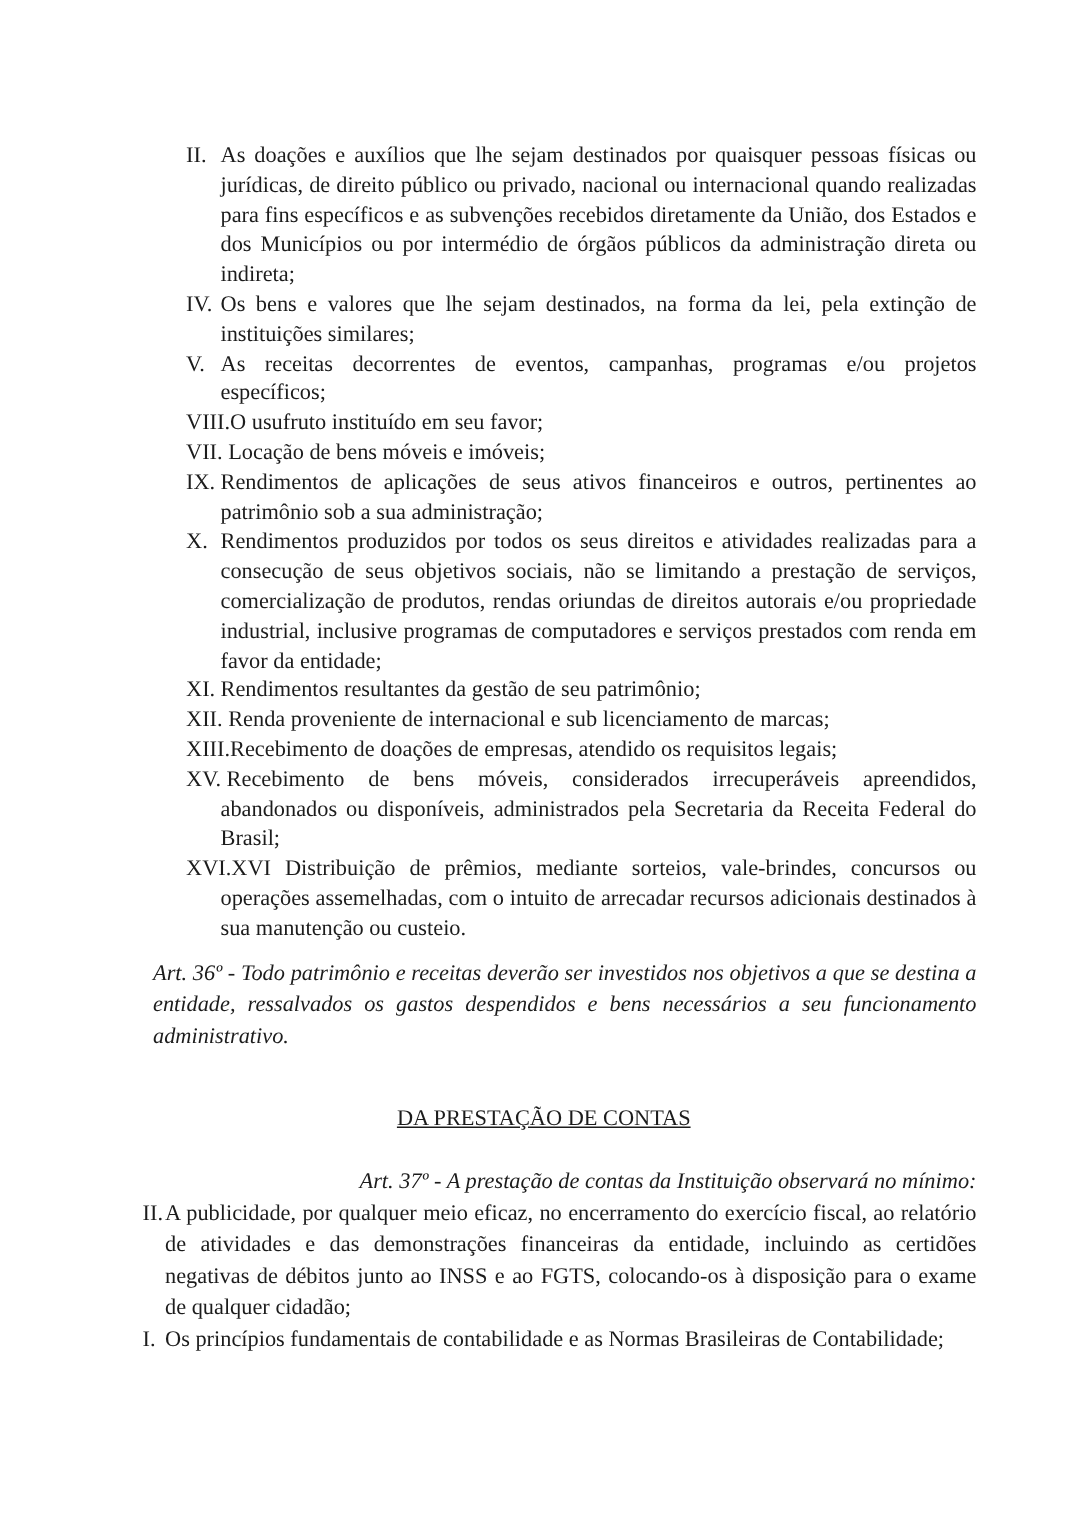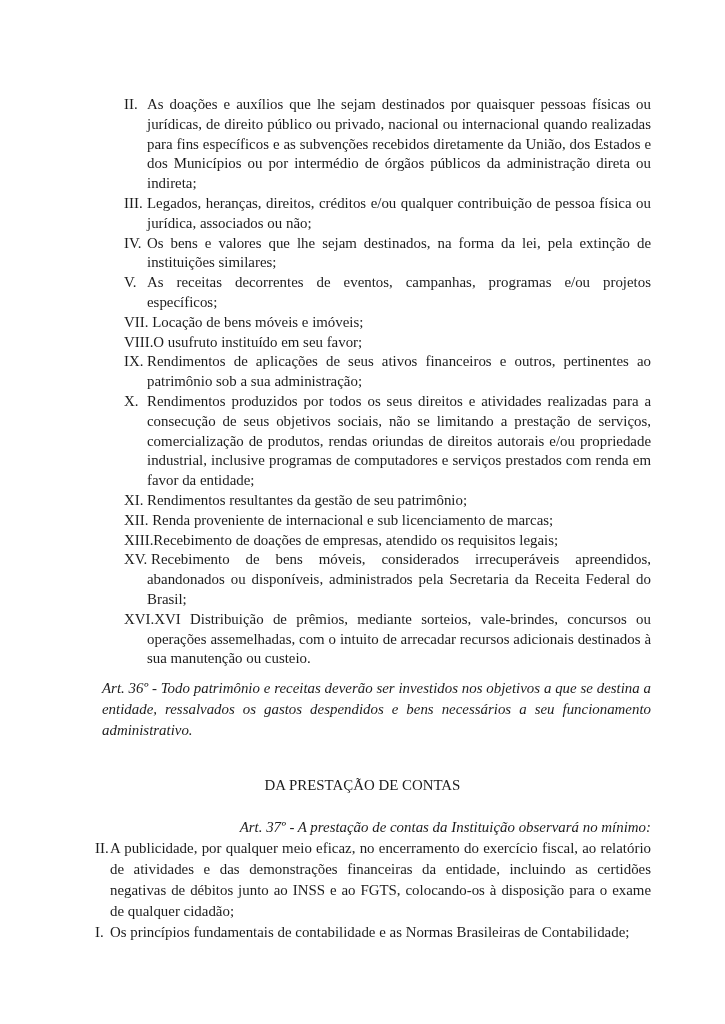--- a/index.html
+++ b/index.html
@@ -33,20 +33,21 @@
     line-height: 21px;
   }
   .para-36 { margin-top: 9px; font-style: italic; }
   .para-37 { margin-top: 21px; text-align: right; font-style: italic; }
 
   
   .heading {
     margin-top: 34px;
     width: 725px; text-align: center;
     line-height: 21px;
+    text-decoration: underline;
   }
 
   
   .list-secondary { margin: 0 0 0 95px; width: 556px; }
   .list-secondary .li {
     padding-left: 15px; text-indent: -15px;
     text-align: justify;
     line-height: 21px;
   }
   .list-secondary .num {
@@ -55,25 +56,24 @@
   }
 </style>
 </head>
 <body>
 
 <div class="page">
   <div class="content">
 
     <div class="list-main">
       <div class="li"><span class="num">II.</span><span>As doações e auxílios que lhe sejam destinados por quaisquer pessoas físicas ou jurídicas, de direito público ou privado, nacional ou internacional quando realizadas para fins específicos e as subvenções recebidos diretamente da União, dos Estados e dos Municípios ou por intermédio de órgãos públicos da administração direta ou indireta;</span></div>
-      <div class="li"><span class="num">III.</span><span>Legados, heranças, direitos, créditos e/ou qualquer contribuição de pessoa física ou jurídica, associados ou não;</span></div>
       <div class="li"><span class="num">IV.</span><span>Os bens e valores que lhe sejam destinados, na forma da lei, pela extinção de instituições similares;</span></div>
       <div class="li"><span class="num">V.</span><span>As receitas decorrentes de eventos, campanhas, programas e/ou projetos específicos;</span></div>
+      <div class="li"><span class="num">VIII.</span><span>O usufruto instituído em seu favor;</span></div>
       <div class="li"><span class="num">VII. </span><span>Locação de bens móveis e imóveis;</span></div>
-      <div class="li"><span class="num">VIII.</span><span>O usufruto instituído em seu favor;</span></div>
       <div class="li"><span class="num">IX.</span><span>Rendimentos de aplicações de seus ativos financeiros e outros, pertinentes ao patrimônio sob a sua administração;</span></div>
       <div class="li"><span class="num">X.</span><span>Rendimentos produzidos por todos os seus direitos e atividades realizadas para a consecução de seus objetivos sociais, não se limitando a prestação de serviços, comercialização de produtos, rendas oriundas de direitos autorais e/ou propriedade industrial, inclusive programas de computadores e serviços prestados com renda em favor da entidade;</span></div>
       <div class="li"><span class="num">XI.</span><span>Rendimentos resultantes da gestão de seu patrimônio;</span></div>
       <div class="li"><span class="num">XII. </span><span>Renda proveniente de internacional e sub licenciamento de marcas;</span></div>
       <div class="li"><span class="num">XIII.</span><span>Recebimento de doações de empresas, atendido os requisitos legais;</span></div>
       <div class="li"><span class="num">XV. </span><span>Recebimento de bens móveis, considerados irrecuperáveis apreendidos, abandonados ou disponíveis, administrados pela Secretaria da Receita Federal do Brasil;</span></div>
       <div class="li"><span class="num">XVI.</span><span>XVI Distribuição de prêmios, mediante sorteios, vale-brindes, concursos ou operações assemelhadas, com o intuito de arrecadar recursos adicionais destinados à sua manutenção ou custeio.</span></div>
     </div>
 
     <div class="para para-36">Art. 36º - Todo patrimônio e receitas deverão ser investidos nos objetivos a que se destina a entidade, ressalvados os gastos despendidos e bens necessários a seu funcionamento administrativo.</div>

